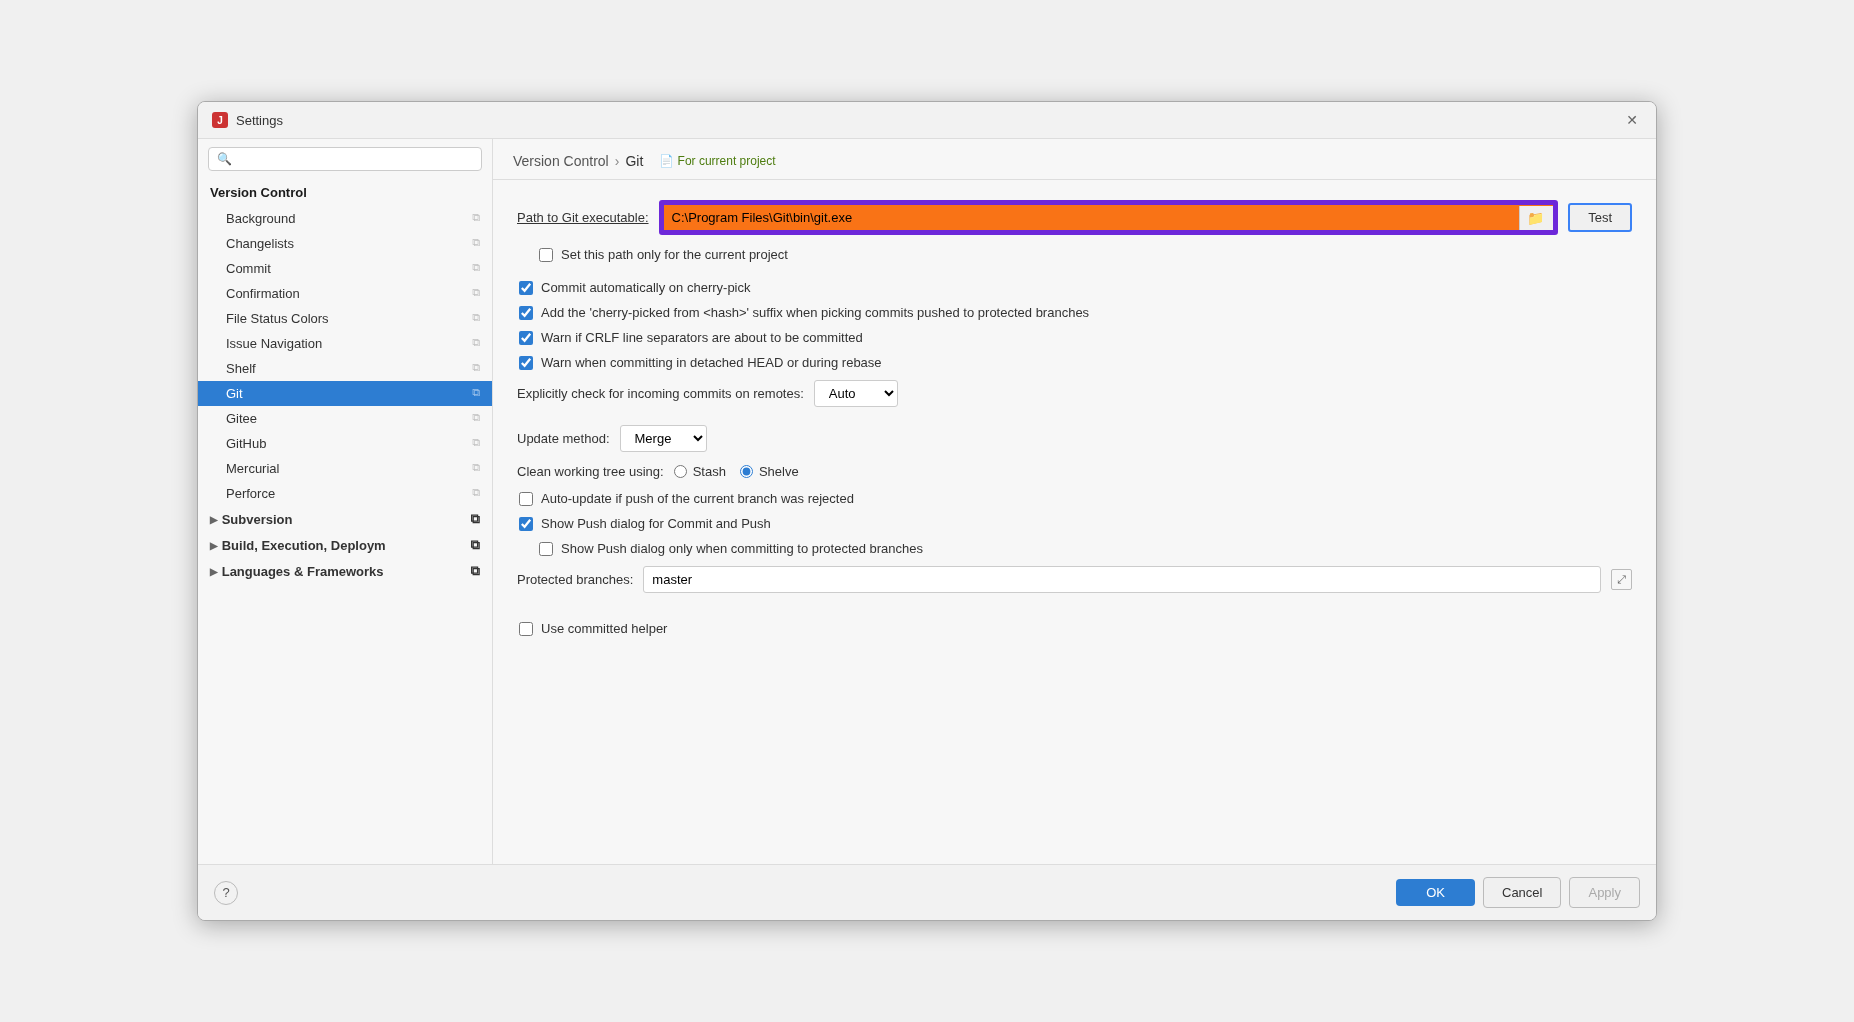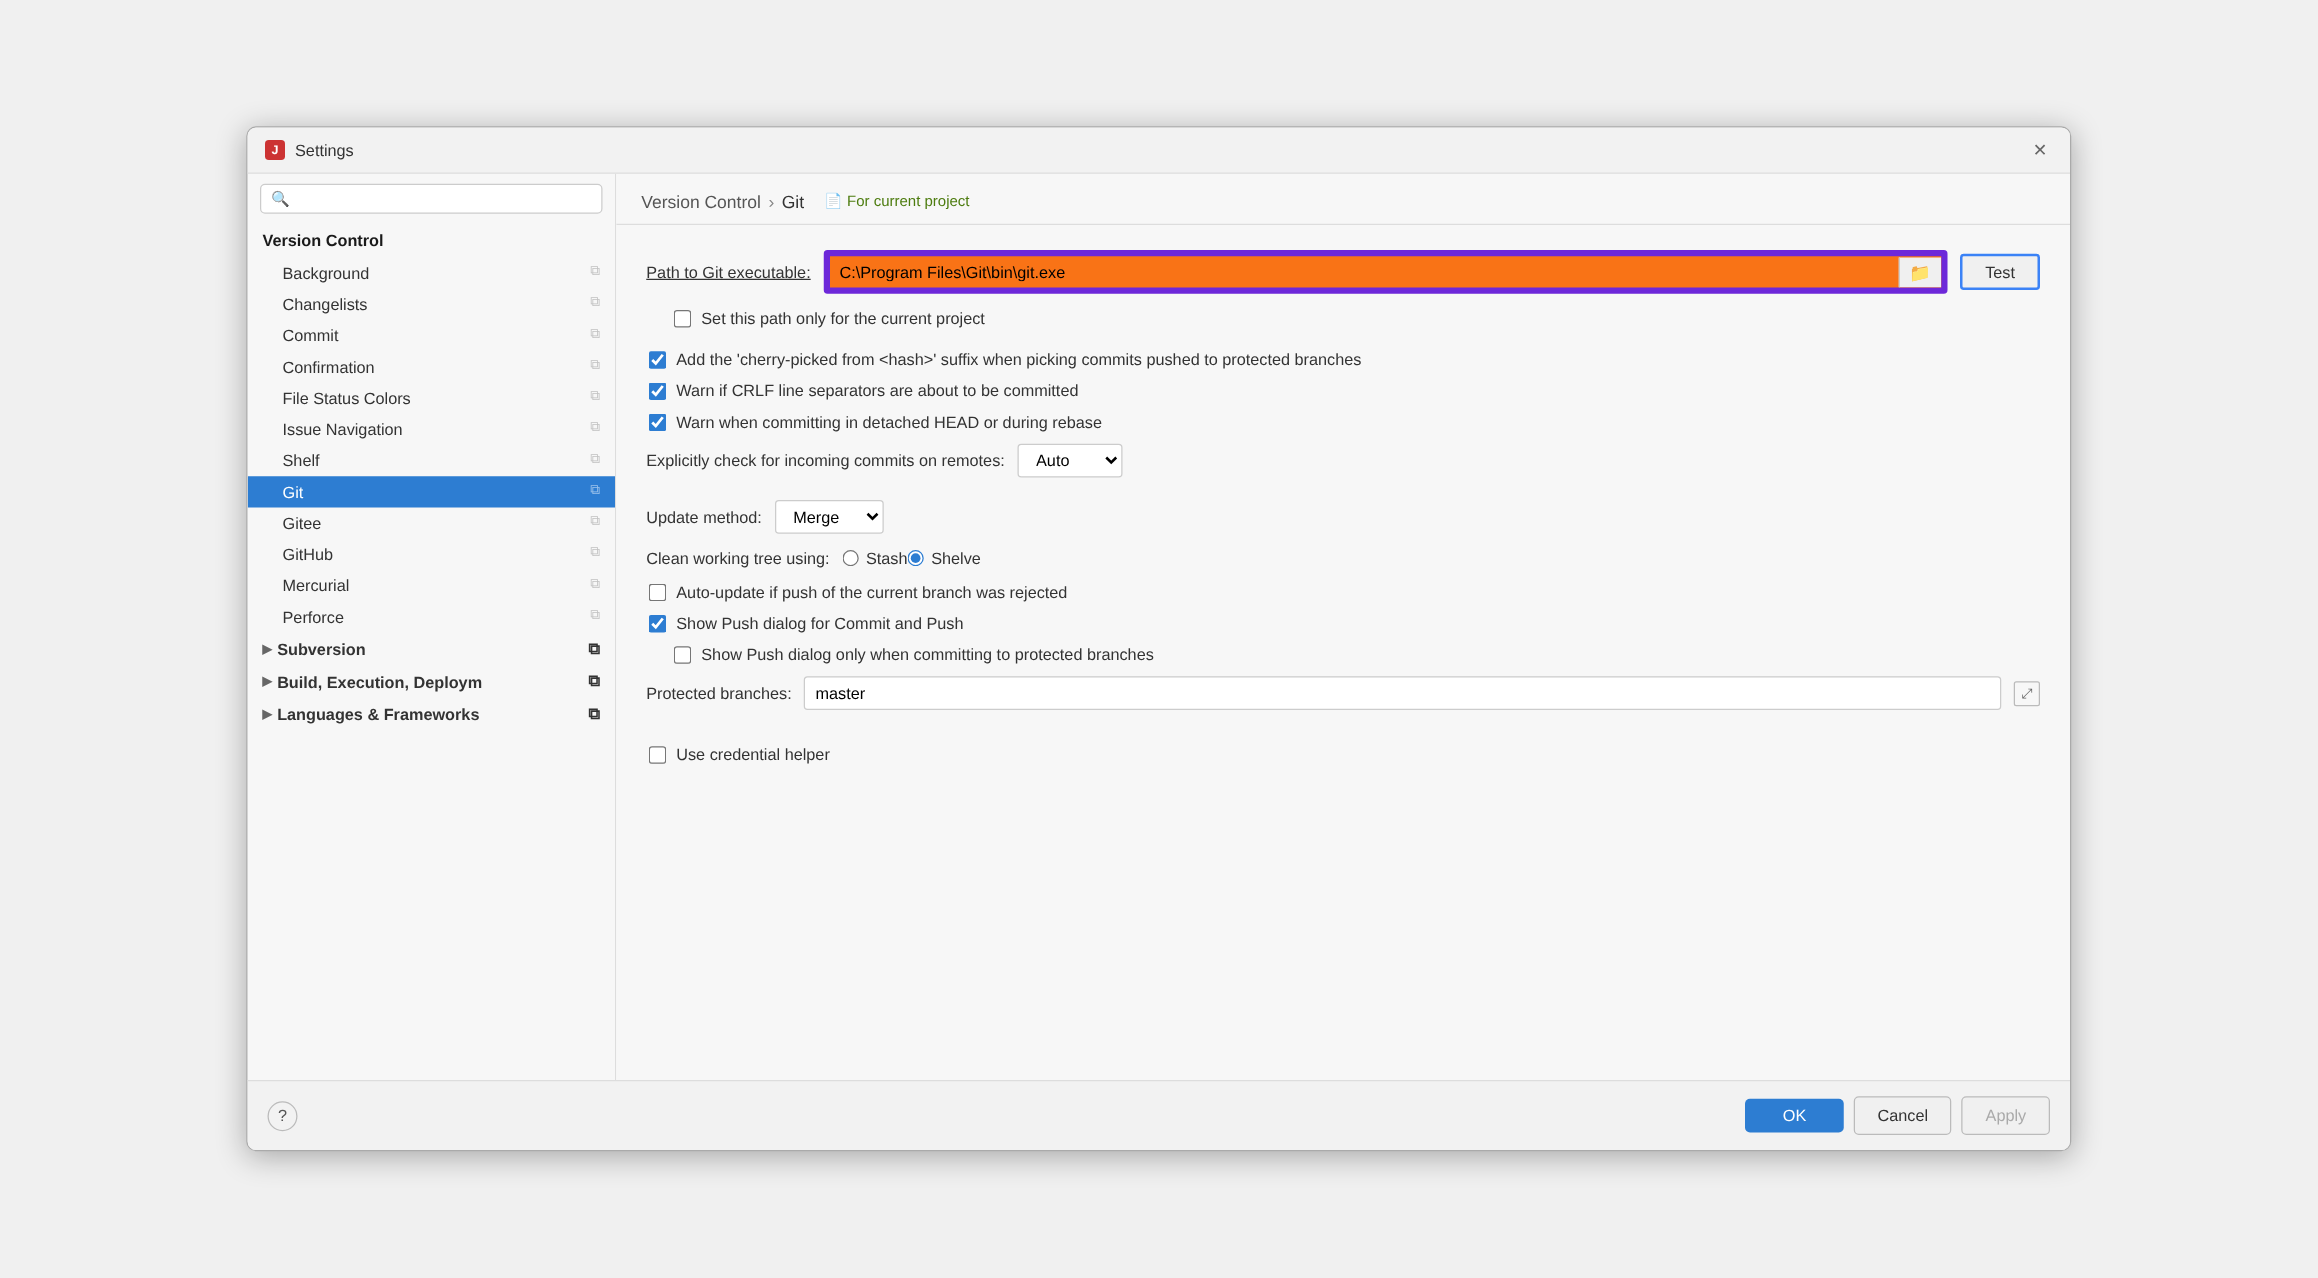--- a/index.html
+++ b/index.html
@@ -235,20 +235,21 @@
       border: 1px solid #ccc;
       border-radius: 3px;
       background: white;
       font-size: 13px;
       cursor: pointer;
       appearance: auto;
     }
     .radio-group {
       display: flex;
       align-items: center;
+      gap: 14px;
     }
     .radio-row {
       display: flex;
       align-items: center;
       gap: 6px;
     }
     .radio-row input[type="radio"] {
       accent-color: #2d7dd2;
       cursor: pointer;
     }
@@ -440,20 +441,24 @@
           <button class="test-btn">Test</button>
         </div>
 
         <div class="checkbox-row indent">
           <input type="checkbox" id="set-path-cb" style="">
           <label for="set-path-cb" class="checkbox-label">Set this path only for the current project</label>
         </div>
 
         <div class="section-gap"></div>
 
+        <div class="checkbox-row">
+          <input type="checkbox" id="cb1" checked="" style="">
+          <label for="cb1" class="checkbox-label">Commit automatically on cherry-pick</label>
+        </div>
         <div class="checkbox-row">
           <input type="checkbox" id="cb2" checked="" style="">
           <label for="cb2" class="checkbox-label">Add the 'cherry-picked from &lt;hash&gt;' suffix when picking commits pushed to protected branches</label>
         </div>
         <div class="checkbox-row">
           <input type="checkbox" id="cb3" checked="" style="">
           <label for="cb3" class="checkbox-label">Warn if CRLF line separators are about to be committed</label>
         </div>
         <div class="checkbox-row">
           <input type="checkbox" id="cb4" checked="" style="">
@@ -509,21 +514,21 @@
         </div>
 
         <div class="protected-row">
           <span class="form-label">Protected branches:</span>
           <input type="text" class="protected-input" id="protected-input" value="master" style="">
           <button class="expand-btn">⤢</button>
         </div>
 
         <div class="checkbox-row">
           <input type="checkbox" id="credential" style="">
-          <label for="credential" class="checkbox-label">Use credential helper</label>
+          <label for="credential" class="checkbox-label">Use committed helper</label>
         </div>
       </div>
     </div>
   </div>
 
   <div class="dialog-footer">
     <div class="footer-left">
       <button class="help-btn">?</button>
     </div>
     <button class="ok-btn">OK</button>

